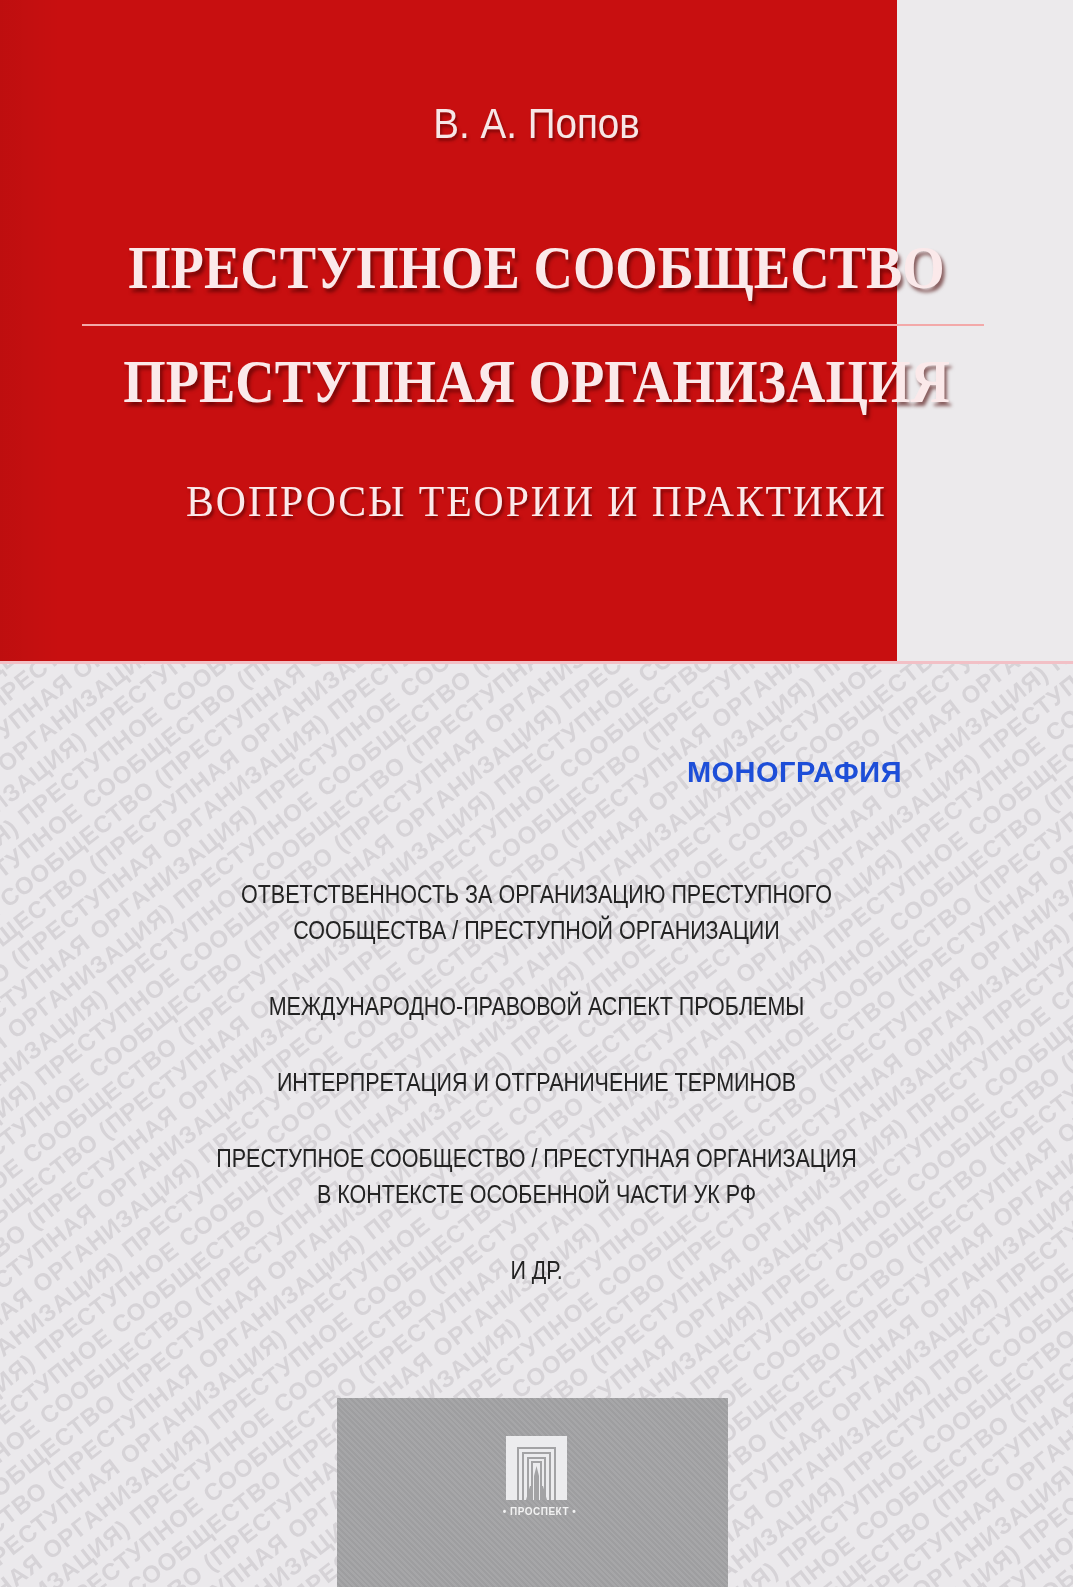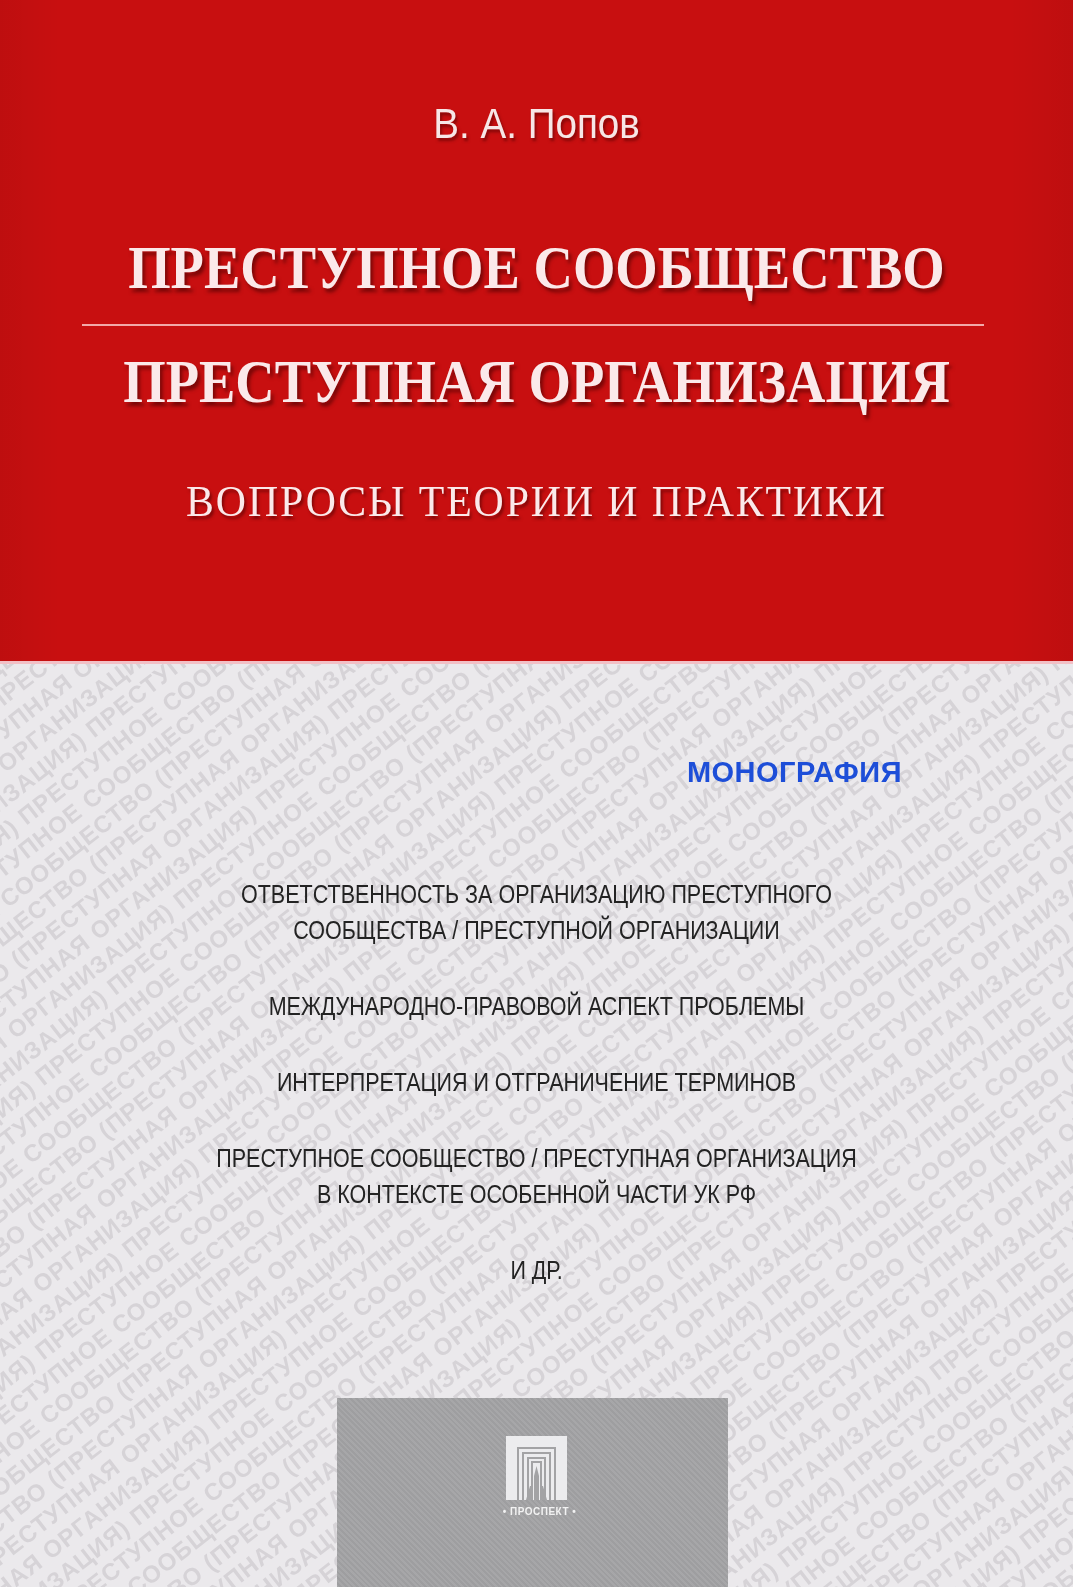--- a/index.html
+++ b/index.html
@@ -6,21 +6,21 @@
     body {
       width: 1073px; height: 1587px; overflow: hidden;
       background: #eceaec;
       position: relative;
       font-family: "Liberation Sans", sans-serif;
     }
     .cover { position: absolute; inset: 0; width: 1073px; height: 1587px; }
 
     
     .top-panel {
-      position: absolute; left: 0; top: 0; width: 1073px; height: 661px;
+      position: absolute; left: 0; top: 0; width: 897px; height: 661px;
       background: #c80f10;
       background-image:
         linear-gradient(90deg, rgba(0,0,0,0.05) 0, rgba(0,0,0,0) 60px, rgba(0,0,0,0) 1010px, rgba(0,0,0,0.05) 1073px);
     }
     .author {
       position: absolute; top: 100px; left: 0; width: 1073px; text-align: center;
       font-family: "Liberation Sans", sans-serif;
       font-size: 42px; color: #f7e6e6; letter-spacing: 0px;
       text-shadow: 2px 3px 3px rgba(80,0,0,0.55);
       transform: scaleX(0.92);

